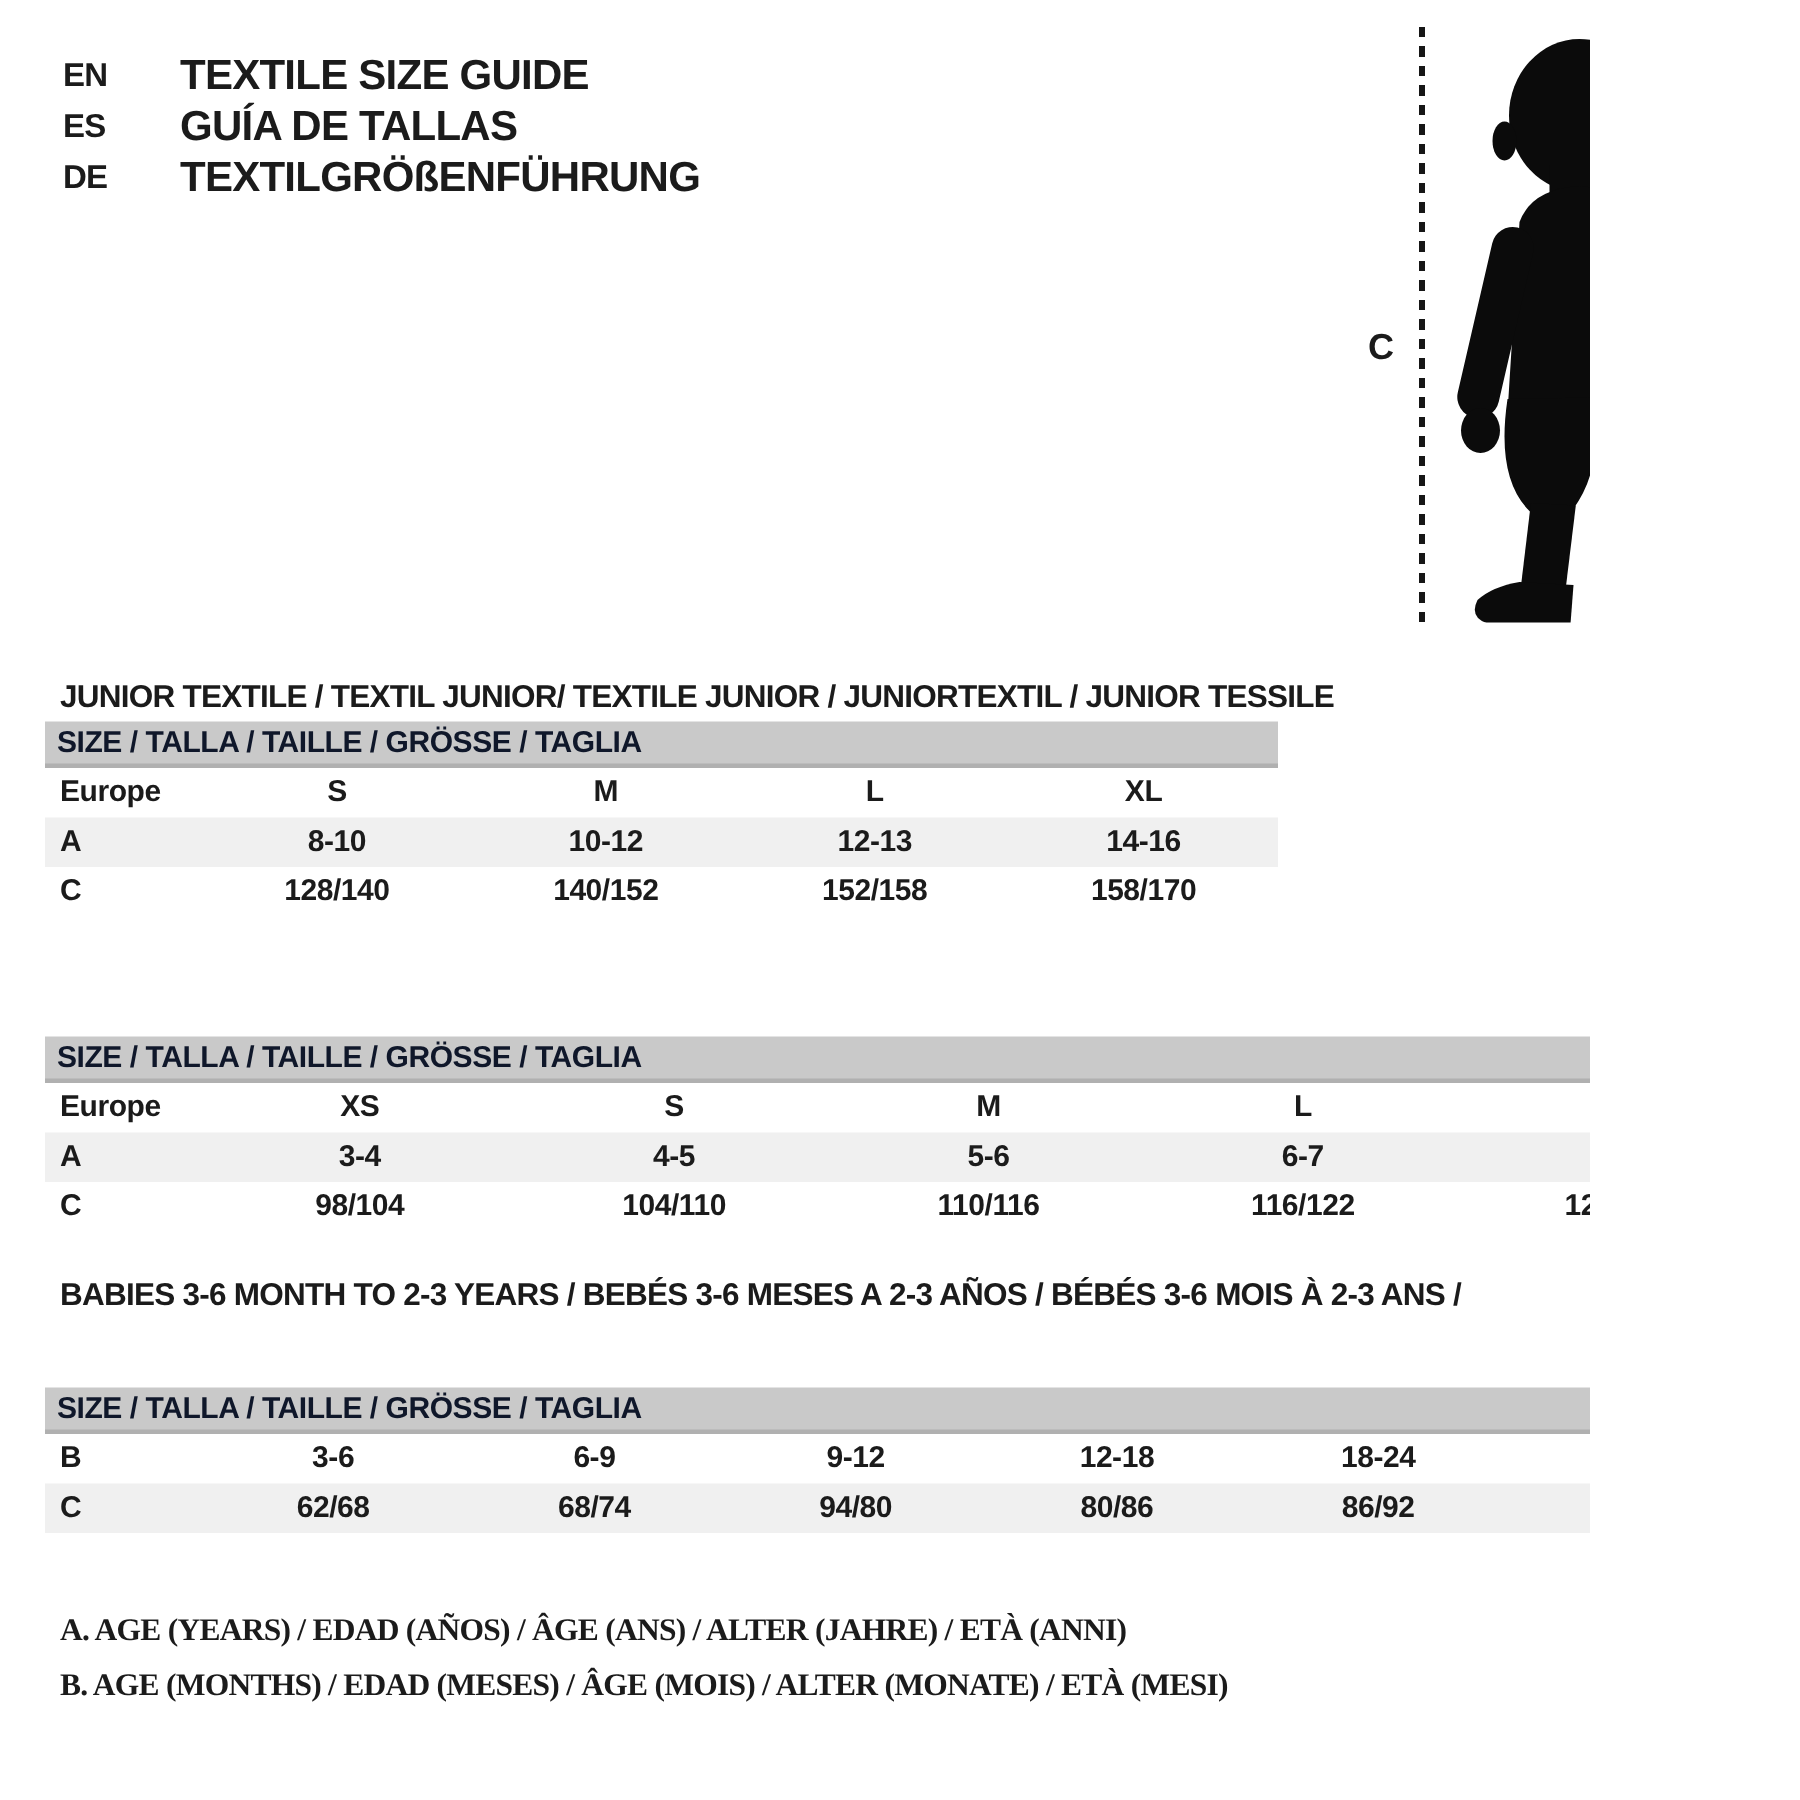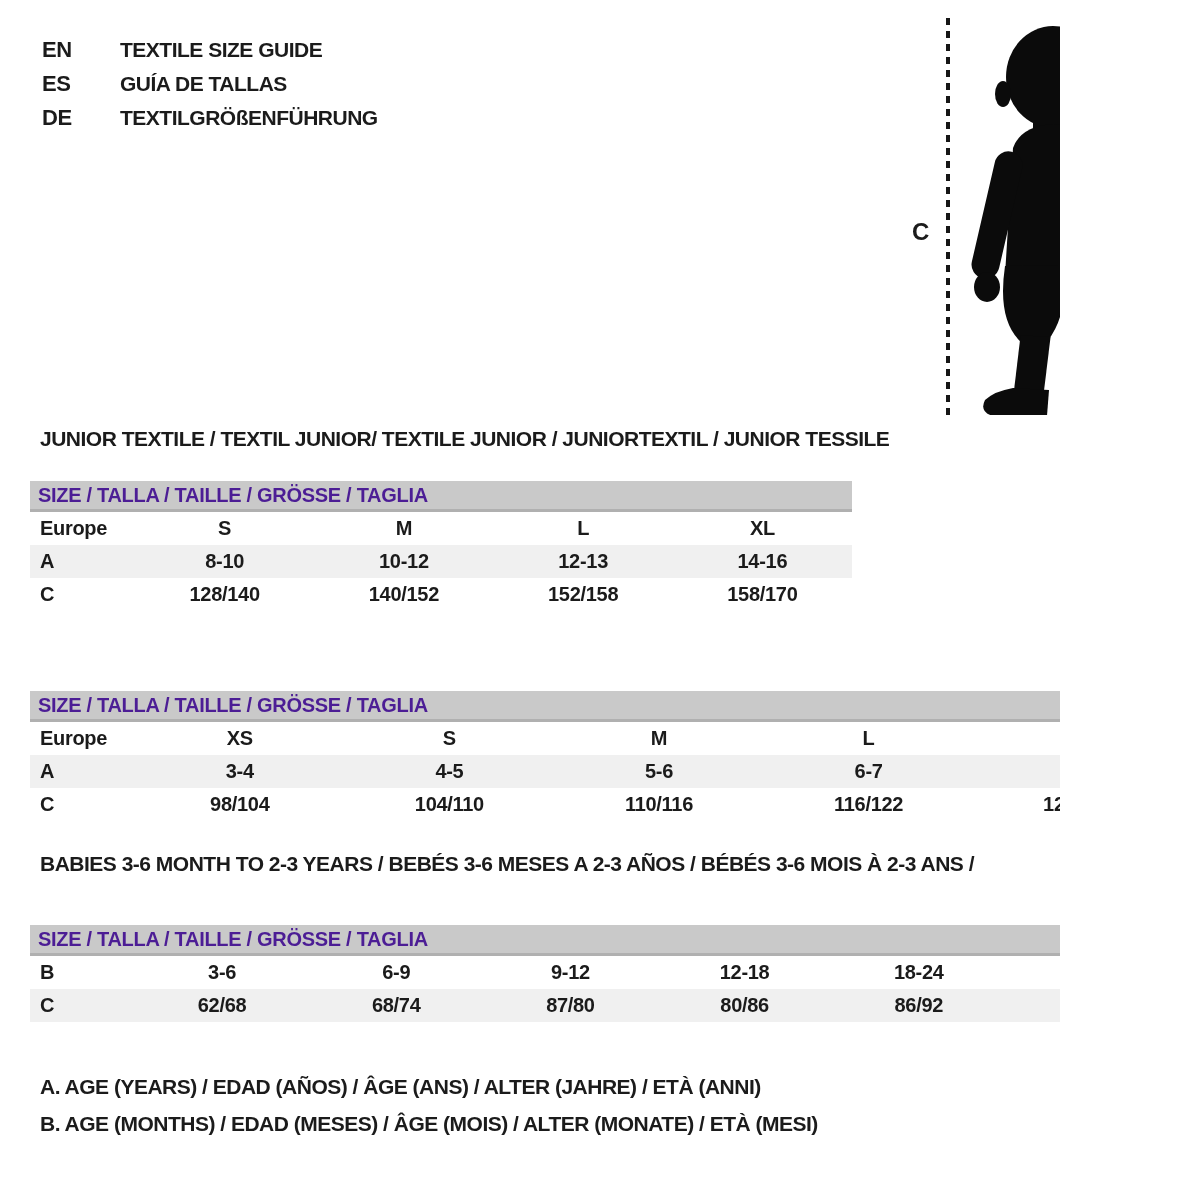--- a/index.html
+++ b/index.html
@@ -11,62 +11,62 @@
     font-family: "Liberation Sans", "DejaVu Sans", sans-serif;
     color: #1b1b1b;
     overflow: hidden;
   }
   
   .langs { position: absolute; left: 42px; top: 33px; }
   .lang-row { display: flex; height: 34px; align-items: center; }
   .lang-code {
     width: 78px; font-weight: 700; font-size: 22px; letter-spacing: -0.5px;
   }
-  .lang-label { font-weight: 700; font-size: 21px; letter-spacing: -0.5px; }
+  .lang-label { font-weight: 700; font-size: 28px; letter-spacing: -0.5px; }
   
   .measure-line {
     position: absolute; left: 946px; top: 18px; width: 4px; height: 398px;
     background: repeating-linear-gradient(to bottom, #161616 0 7px, transparent 7px 13px);
   }
   .measure-label {
     position: absolute; left: 912px; top: 218px;
     font-weight: 700; font-size: 24px;
   }
   .silhouette { position: absolute; left: 965px; top: 22px; width: 172px; height: 393px; }
   
   .section-title {
     position: absolute; left: 40px;
     font-weight: 700; font-size: 21px; letter-spacing: -0.5px; white-space: nowrap;
   }
-  .title-junior   { top: 427px; }
+  .title-junior   { top: 453px; }
   .title-children { top: 641px; }
   .title-babies   { top: 845px; line-height: 38px; }
   .subscript { font-size: 14px; vertical-align: -4px; letter-spacing: -0.5px; }
   .size-table { position: absolute; left: 30px; }
   .table-junior   { top: 481px; width: 822px; }
   .table-children { top: 691px; width: 1153px; }
   .table-babies   { top: 925px; width: 1150px; }
   .size-header {
     height: 31px; background: #c9c9c9; border-bottom: 3px solid #b0b0b0;
     display: flex; align-items: center; padding-left: 8px;
-    font-weight: 700; font-size: 20px; letter-spacing: -0.3px; color: #4c1d95;
+    font-weight: 700; font-size: 20px; letter-spacing: -0.3px; color: #0f172a;
     white-space: nowrap;
   }
   .trow { display: flex; height: 33px; align-items: center; }
   .trow.shaded { background: #f0f0f0; }
   .tcell-label {
     width: 105px; padding-left: 10px; font-weight: 700; font-size: 20px;
     letter-spacing: -0.3px; text-align: left;
   }
   .tcell {
     flex: 1; text-align: center; font-weight: 700; font-size: 20px;
     letter-spacing: -0.3px;
   }
   
-  .legend { position: absolute; left: 40px; top: 1068px; }
+  .legend { position: absolute; left: 40px; top: 1068px; font-family: Liberation Serif, serif; }
   .legend-line {
     font-weight: 700; font-size: 21px; letter-spacing: -0.5px;
     height: 37px; display: flex; align-items: center; white-space: nowrap;
   }
 </style>
 </head>
 <body>
 
 <div class="page">
 
@@ -176,21 +176,21 @@
           <div class="tcell">6-9</div>
           <div class="tcell">9-12</div>
           <div class="tcell">12-18</div>
           <div class="tcell">18-24</div>
           <div class="tcell">24-36</div>
         </div>
         <div class="trow shaded">
           <div class="tcell-label">C</div>
           <div class="tcell">62/68</div>
           <div class="tcell">68/74</div>
-          <div class="tcell">87/80</div>
+          <div class="tcell">94/80</div>
           <div class="tcell">80/86</div>
           <div class="tcell">86/92</div>
           <div class="tcell">92/98</div>
         </div>
       </div>
   </div>
 
   <div class="legend">
     <div class="legend-line">A. AGE (YEARS) / EDAD (AÑOS) / ÂGE (ANS) / ALTER (JAHRE) / ETÀ (ANNI)</div>
     <div class="legend-line">B. AGE (MONTHS) / EDAD (MESES) / ÂGE (MOIS) / ALTER (MONATE) / ETÀ (MESI)</div>

